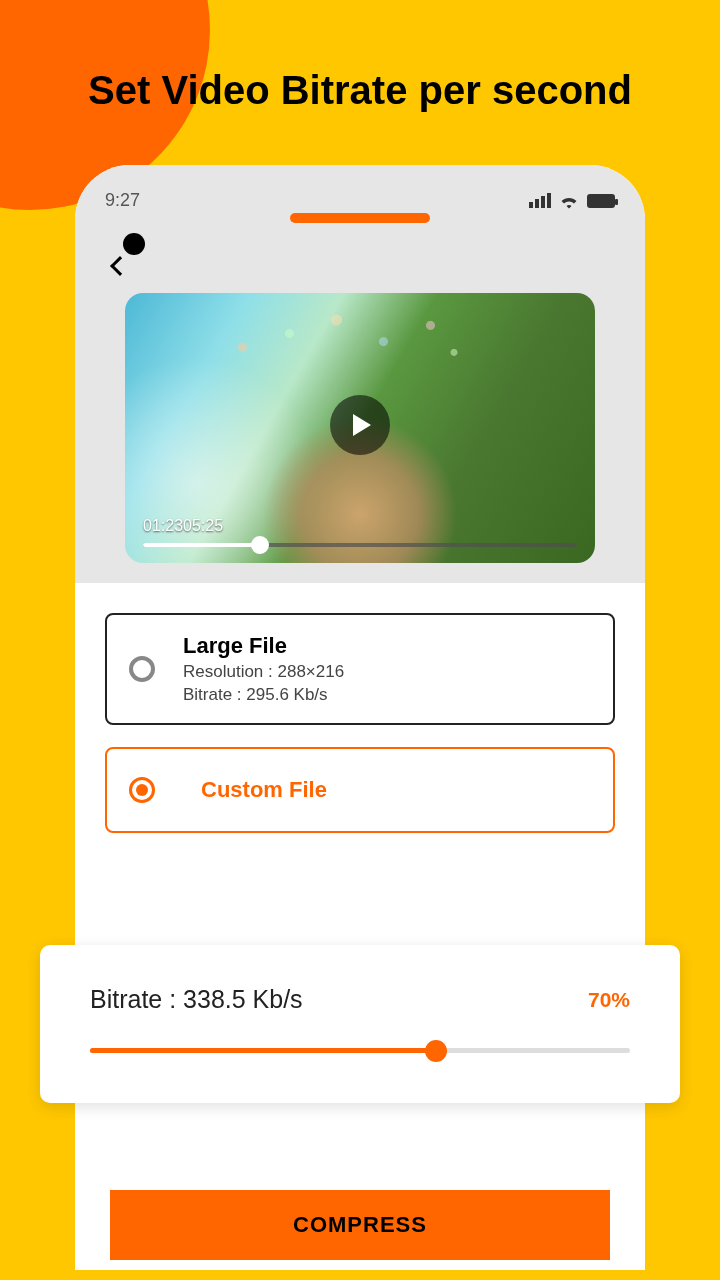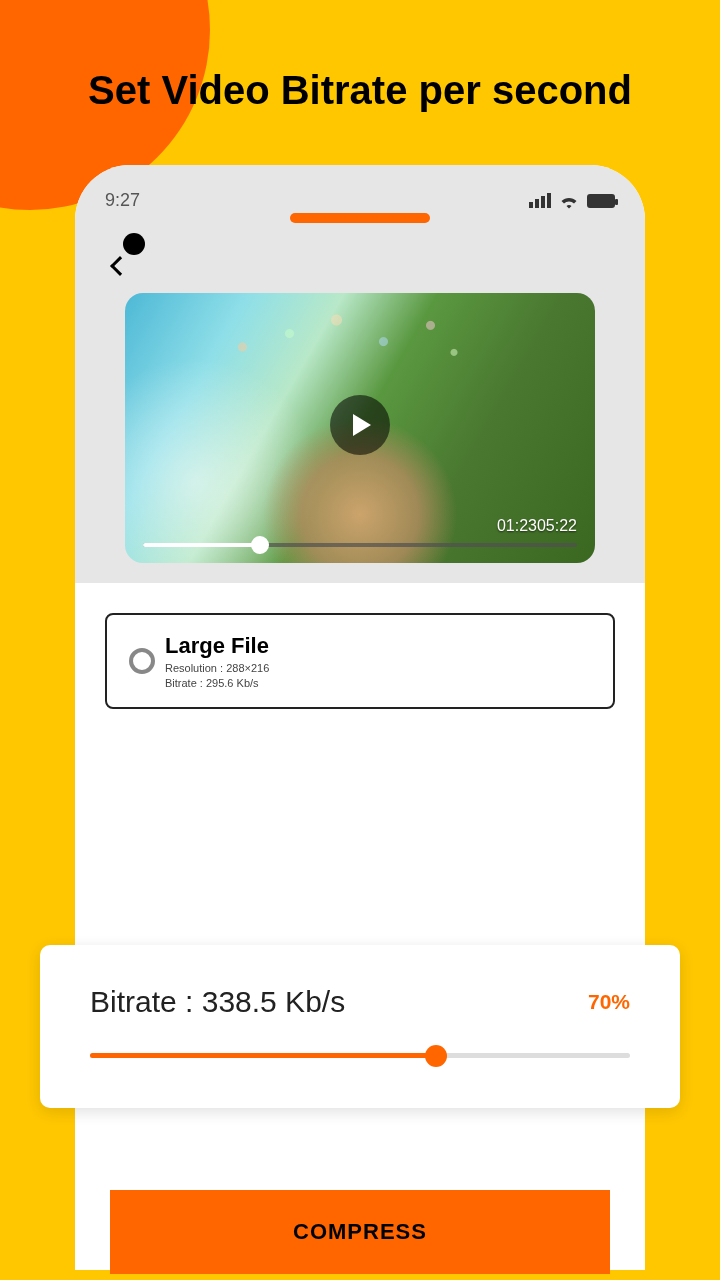--- a/index.html
+++ b/index.html
@@ -132,21 +132,21 @@
       border-top: 11px solid transparent;
       border-bottom: 11px solid transparent;
       margin-left: 4px;
     }
     .video-controls {
       position: absolute;
       bottom: 16px;
       left: 18px;
       right: 18px;
     }
-    .time-row { display: flex; justify-content: flex-end; color: #fff; font-size: 16px; font-weight: 500; text-shadow: 0 1px 2px rgba(0,0,0,0.6); margin-bottom: 8px; }
+    .time-row { display: flex; justify-content: flex-start; color: #fff; font-size: 16px; font-weight: 500; text-shadow: 0 1px 2px rgba(0,0,0,0.6); margin-bottom: 8px; }
     .progress-track {
       height: 4px;
       background: rgba(80,80,80,0.7);
       border-radius: 2px;
       position: relative;
     }
     .progress-fill {
       position: absolute;
       left: 0; top: 0; bottom: 0;
       width: 27%;
@@ -164,21 +164,21 @@
     }
     .options-area {
       background: #fff;
       padding: 30px 30px 0 30px;
     }
     .option-card {
       border-radius: 8px;
       padding: 18px 22px;
       display: flex;
       align-items: center;
-      gap: 10px;
+      gap: 28px;
       margin-bottom: 22px;
     }
     .option-card.large { border: 2px solid #222; }
     .option-card.custom { border: 2px solid #ff6600; padding: 28px 22px; }
     .radio-off {
       width: 26px; height: 26px;
       border: 4px solid #888;
       border-radius: 50%;
     }
     .radio-on {
@@ -189,38 +189,38 @@
       align-items: center;
       justify-content: center;
     }
     .radio-on::after {
       content: '';
       width: 12px; height: 12px;
       background: #ff6600;
       border-radius: 50%;
     }
     .opt-title { font-size: 22px; font-weight: 700; color: #000; }
-    .opt-sub { font-size: 11px; color: #444; margin-top: 3px; }
+    .opt-sub { font-size: 17px; color: #444; margin-top: 3px; }
     .custom .opt-title { color: #ff6600; margin-left: 18px; }
     .bitrate-panel {
       position: absolute;
       left: 40px; right: 40px;
       top: 945px;
       background: #fff;
       border-radius: 10px;
       padding: 40px 50px 50px 50px;
       box-shadow: 0 4px 15px rgba(0,0,0,0.12);
     }
     .bitrate-row {
       display: flex;
       justify-content: space-between;
       align-items: center;
       margin-bottom: 34px;
     }
-    .bitrate-label { font-size: 30px; color: #222; }
+    .bitrate-label { font-size: 25px; color: #222; }
     .bitrate-pct { font-size: 21px; font-weight: 700; color: #ff6600; }
     .slider-track {
       height: 5px;
       background: #ddd;
       border-radius: 3px;
       position: relative;
     }
     .slider-fill {
       position: absolute;
       left: 0; top: 0; bottom: 0;
@@ -234,21 +234,21 @@
       top: 50%;
       transform: translate(-50%, -50%);
       width: 22px; height: 22px;
       background: #ff6600;
       border-radius: 50%;
     }
     .compress-btn {
       position: absolute;
       left: 110px; right: 110px;
       top: 1190px;
-      height: 84px;
+      height: 70px;
       background: #ff6600;
       display: flex;
       align-items: center;
       justify-content: center;
       font-size: 22px;
       font-weight: 700;
       color: #000;
       letter-spacing: 1px;
     }
   </style>
@@ -282,38 +282,42 @@
       <div class="top-indicator"></div>
     </div>
     <div style="margin-top:4px;">
       <div class="back-chevron"></div>
     </div>
     <div class="video-preview">
       <div class="play-btn"></div>
       <div class="video-controls">
         <div class="time-row">
           <span>01:23</span>
-          <span>05:22</span>
+          <span>05:25</span>
         </div>
         <div class="progress-track">
           <div class="progress-fill"></div>
           <div class="progress-thumb"></div>
         </div>
       </div>
     </div>
   </div>
 
   <div class="options-area">
     <div class="option-card large">
       <div class="radio-off"></div>
       <div>
         <div class="opt-title">Large File</div>
         <div class="opt-sub">Resolution : 288×216</div>
         <div class="opt-sub">Bitrate : 295.6 Kb/s</div>
       </div>
+    </div>
+    <div class="option-card custom">
+      <div class="radio-on"></div>
+      <div class="opt-title">Custom File</div>
     </div>
   </div>
 </div>
 
 <div class="bitrate-panel">
   <div class="bitrate-row">
     <span class="bitrate-label">Bitrate : 338.5 Kb/s</span>
     <span class="bitrate-pct">70%</span>
   </div>
   <div class="slider-track">

